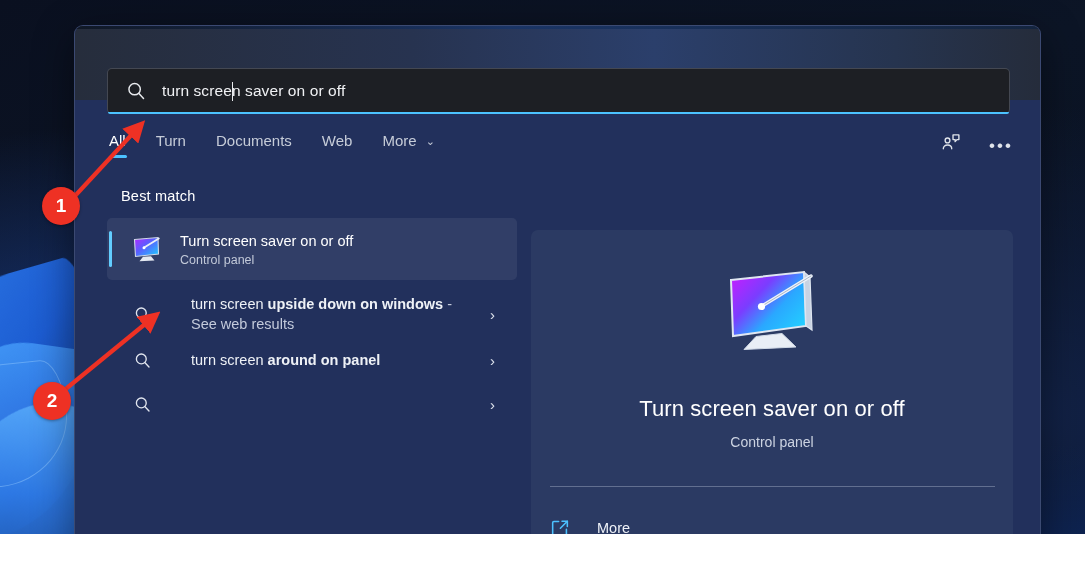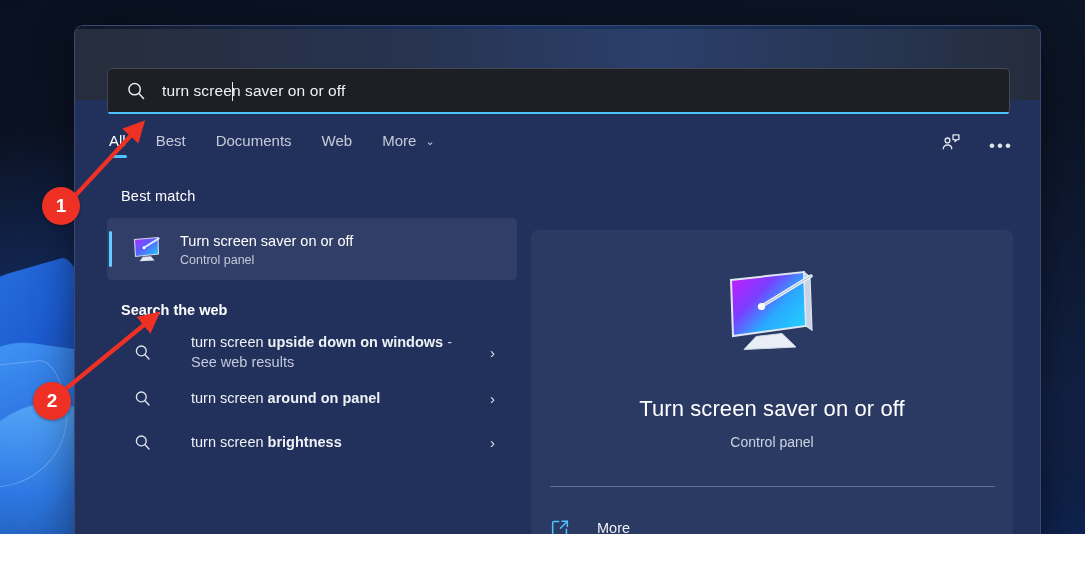--- a/index.html
+++ b/index.html
@@ -418,21 +418,21 @@
       </span>
       <span class="search-text">turn screen saver on or off</span>
       <span class="search-caret"></span>
     </div>
 
     <div class="tabs">
       <div class="tab active">
         <span>All</span>
       </div>
       <div class="tab">
-        <span>Best</span>
+        <span>Turn</span>
       </div>
       <div class="tab">
         <span>Documents</span>
       </div>
       <div class="tab">
         <span>Web</span>
       </div>
       <div class="tab">
         <span>More</span>
         <span class="chev">⌄</span>
@@ -479,21 +479,20 @@
             </svg>
           </span>
           <span class="bm-text">
             <div class="bm-title">
               <b>Turn scre</b><span>en saver on or off</span>
             </div>
             <div class="bm-sub">Control panel</div>
           </span>
         </div>
 
-        <div class="web-title">Search the web</div>
 
         <div class="web-list">
 
           <div class="web-row">
             <span class="mag">
               <svg viewBox="0 0 24 24" width="19" height="19" fill="none" stroke="currentColor" stroke-width="1.7" stroke-linecap="round">
                 <circle cx="10.5" cy="10" r="6.2"></circle>
                 <line x1="15.2" y1="14.8" x2="20.2" y2="20.2"></line>
               </svg>
             </span>
@@ -512,21 +511,20 @@
             <span class="chevr">›</span>
           </div>
 
           <div class="web-row">
             <span class="mag">
               <svg viewBox="0 0 24 24" width="19" height="19" fill="none" stroke="currentColor" stroke-width="1.7" stroke-linecap="round">
                 <circle cx="10.5" cy="10" r="6.2"></circle>
                 <line x1="15.2" y1="14.8" x2="20.2" y2="20.2"></line>
               </svg>
             </span>
-            <span class="wtxt"><span>turn screen </span><b>brightness</b></span>
             <span class="chevr">›</span>
           </div>
 
         </div>
       </div>
 
       <div class="right-col">
         <div class="preview-inner">
           <div class="preview-icon">
             <svg viewBox="0 0 108 92" width="108" height="92">

